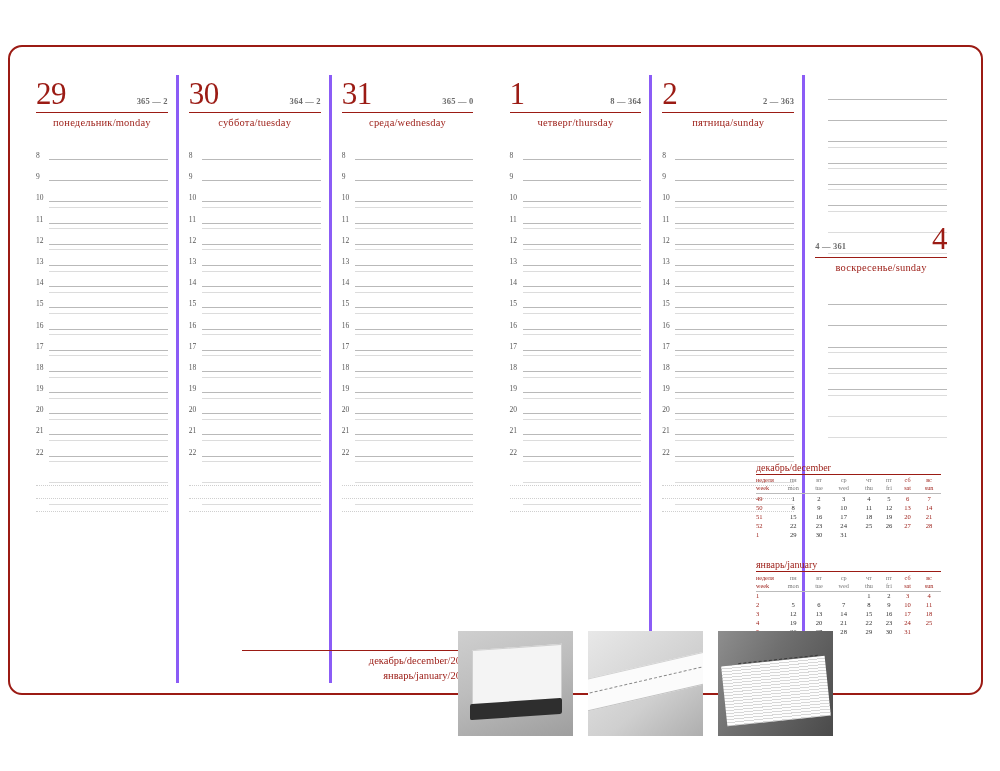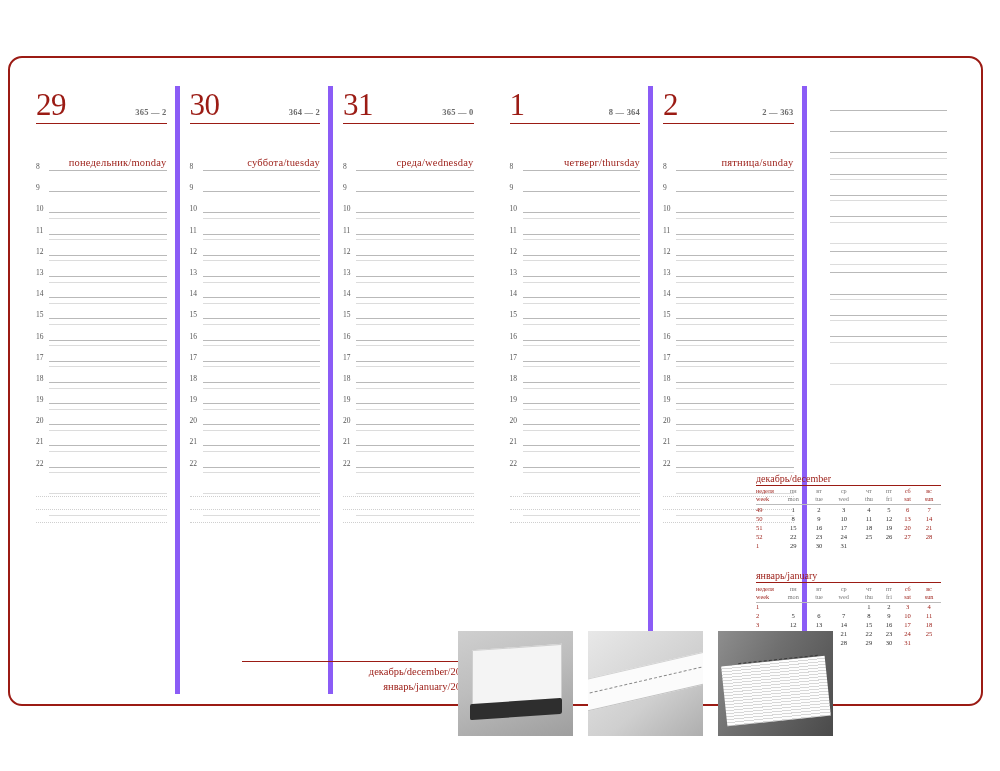--- a/index.html
+++ b/index.html
@@ -10,21 +10,21 @@
   body {
     width: 1000px;
     height: 771px;
     font-family: "Liberation Serif", serif;
     position: relative;
     overflow: hidden;
   }
   .page {
     position: absolute;
     left: 8px;
-    top: 56px;
+    top: 45px;
     width: 975px;
     height: 650px;
     border: 2px solid #9b1b14;
     border-radius: 14px;
     background: #ffffff;
     box-sizing: border-box;
     padding-left: 40px;
   }
   .spread {
     position: absolute;
@@ -44,21 +44,21 @@
     display: flex;
     height: 100%;
   }
   .col {
     flex: 1 1 0;
     position: relative;
     box-sizing: border-box;
     padding-right: 8px;
   }
   .col + .col {
-    border-left: 5px solid #8b5cf6;
+    border-left: 3px solid #8b5cf6;
     padding-left: 10px;
   }
   .col.narrow-right { }
 
   
   .dayhead {
     position: relative;
     height: 60px;
   }
   .dayhead .num {
@@ -89,21 +89,21 @@
     border-bottom: 1px solid #9b1b14;
     margin-top: 3px;
   }
   .dayname {
     font-size: 10.5px;
     color: #9b1b14;
     text-align: right;
     padding-top: 4px;
     letter-spacing: 0.2px;
   }
-  .dayname.left { text-align: right; margin-top: 29px; }
+  .dayname.left { text-align: center; }
 
   
   .hours {
     margin-top: 14px;
   }
   .hourrow {
     position: relative;
     height: 21.2px;
   }
   .hourrow .hr-label {
@@ -768,20 +768,28 @@
             <div class="hourrow">
                 <span class="hr-line"></span>
                 <span class="hr-line half"></span>
               </div>
             <div class="hourrow">
                 <span class="hr-line"></span>
                 <span class="hr-line half"></span>
               </div>
           </div>
 
+          <div class="dayhead right-align sunday">
+            <div class="topline">
+              <span class="counter">4 — 361</span>
+              <span class="num">4</span>
+            </div>
+            <div class="rule"></div>
+            <div class="dayname left">воскресенье/sunday</div>
+          </div>
           <div class="hours">
             <div class="hourrow">
                 <span class="hr-line"></span>
                 <span class="hr-line half"></span>
               </div>
             <div class="hourrow">
                 <span class="hr-line"></span>
                 <span class="hr-line half"></span>
               </div>
             <div class="hourrow">

